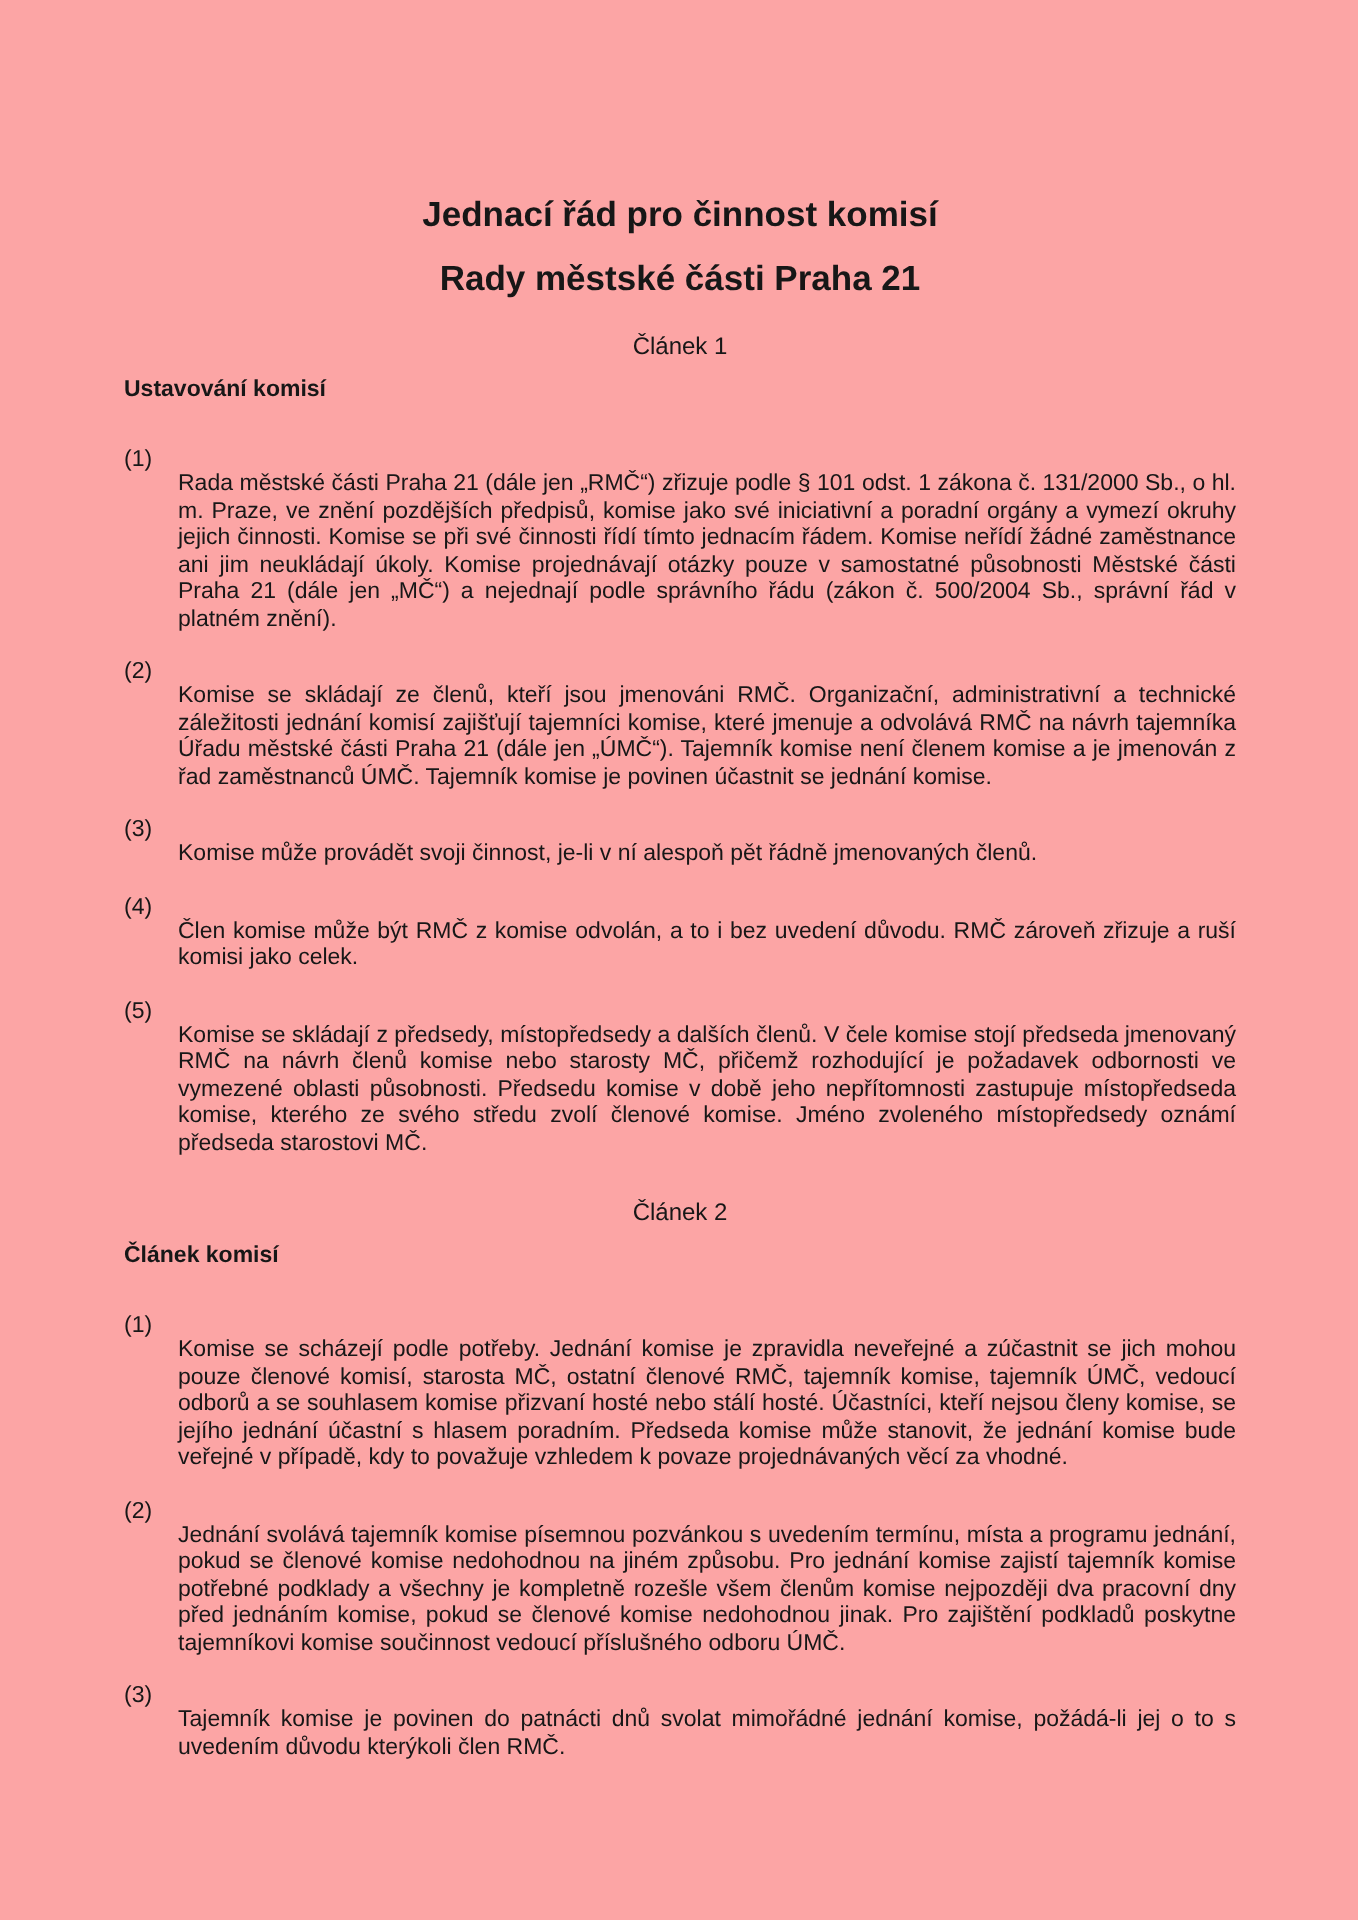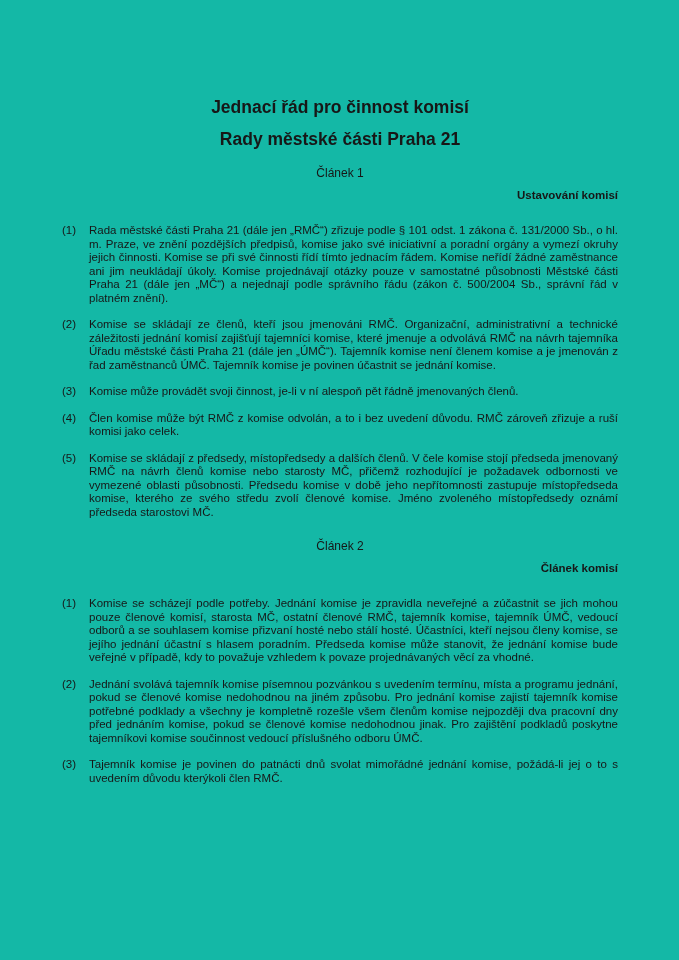--- a/index.html
+++ b/index.html
@@ -1,47 +1,47 @@
 <!DOCTYPE html>
 <html lang="cs"><head>
 <meta charset="utf-8">
 <style>
   html, body { margin: 0; padding: 0; background: #ffffff; }
   .page {
     position: relative;
     width: 679px;
     height: 960px;
-    background: #14b8a6;
+    background: #fca5a5;
     overflow: hidden;
     color: #171717;
     font-family: "Liberation Sans", "DejaVu Sans", sans-serif;
   }
   .content { padding: 97px 61px 0 62px; }
   .doc-title { text-align: center; font-weight: bold; font-size: 17.5px; line-height: 20px; }
   .doc-title .title-line + .title-line { margin-top: 12px; text-align: center; }
   .article-heading {
     text-align: center; font-weight: normal;
     font-size: 12px; line-height: 15px;
     margin: 17px 0 0 0;
   }
   .article-subheading {
-    text-align: right; font-weight: bold;
+    text-align: left; font-weight: bold;
     font-size: 11.5px; line-height: 15px;
     margin: 7px 0 0 0;
   }
   .paragraph-list { margin-top: 21px; }
   .article + .article { margin-top: 20px; }
   .para {
     display: flex;
     font-size: 11.5px;
     line-height: 13.5px;
   }
   .para + .para { margin-top: 13px; }
   .para-num { flex: 0 0 27px; width: 27px; }
-  .para-text { flex: 1 1 auto; text-align: justify; }
+  .para-text { flex: 1 1 auto; text-align: justify; margin-top: 12px; }
 </style>
 </head>
 <body>
 
 <div class="page">
   <div class="content">
     <div class="doc-title">
       <div class="title-line">Jednací řád pro činnost komisí</div>
       <div class="title-line">Rady městské části Praha 21</div>
     </div>

